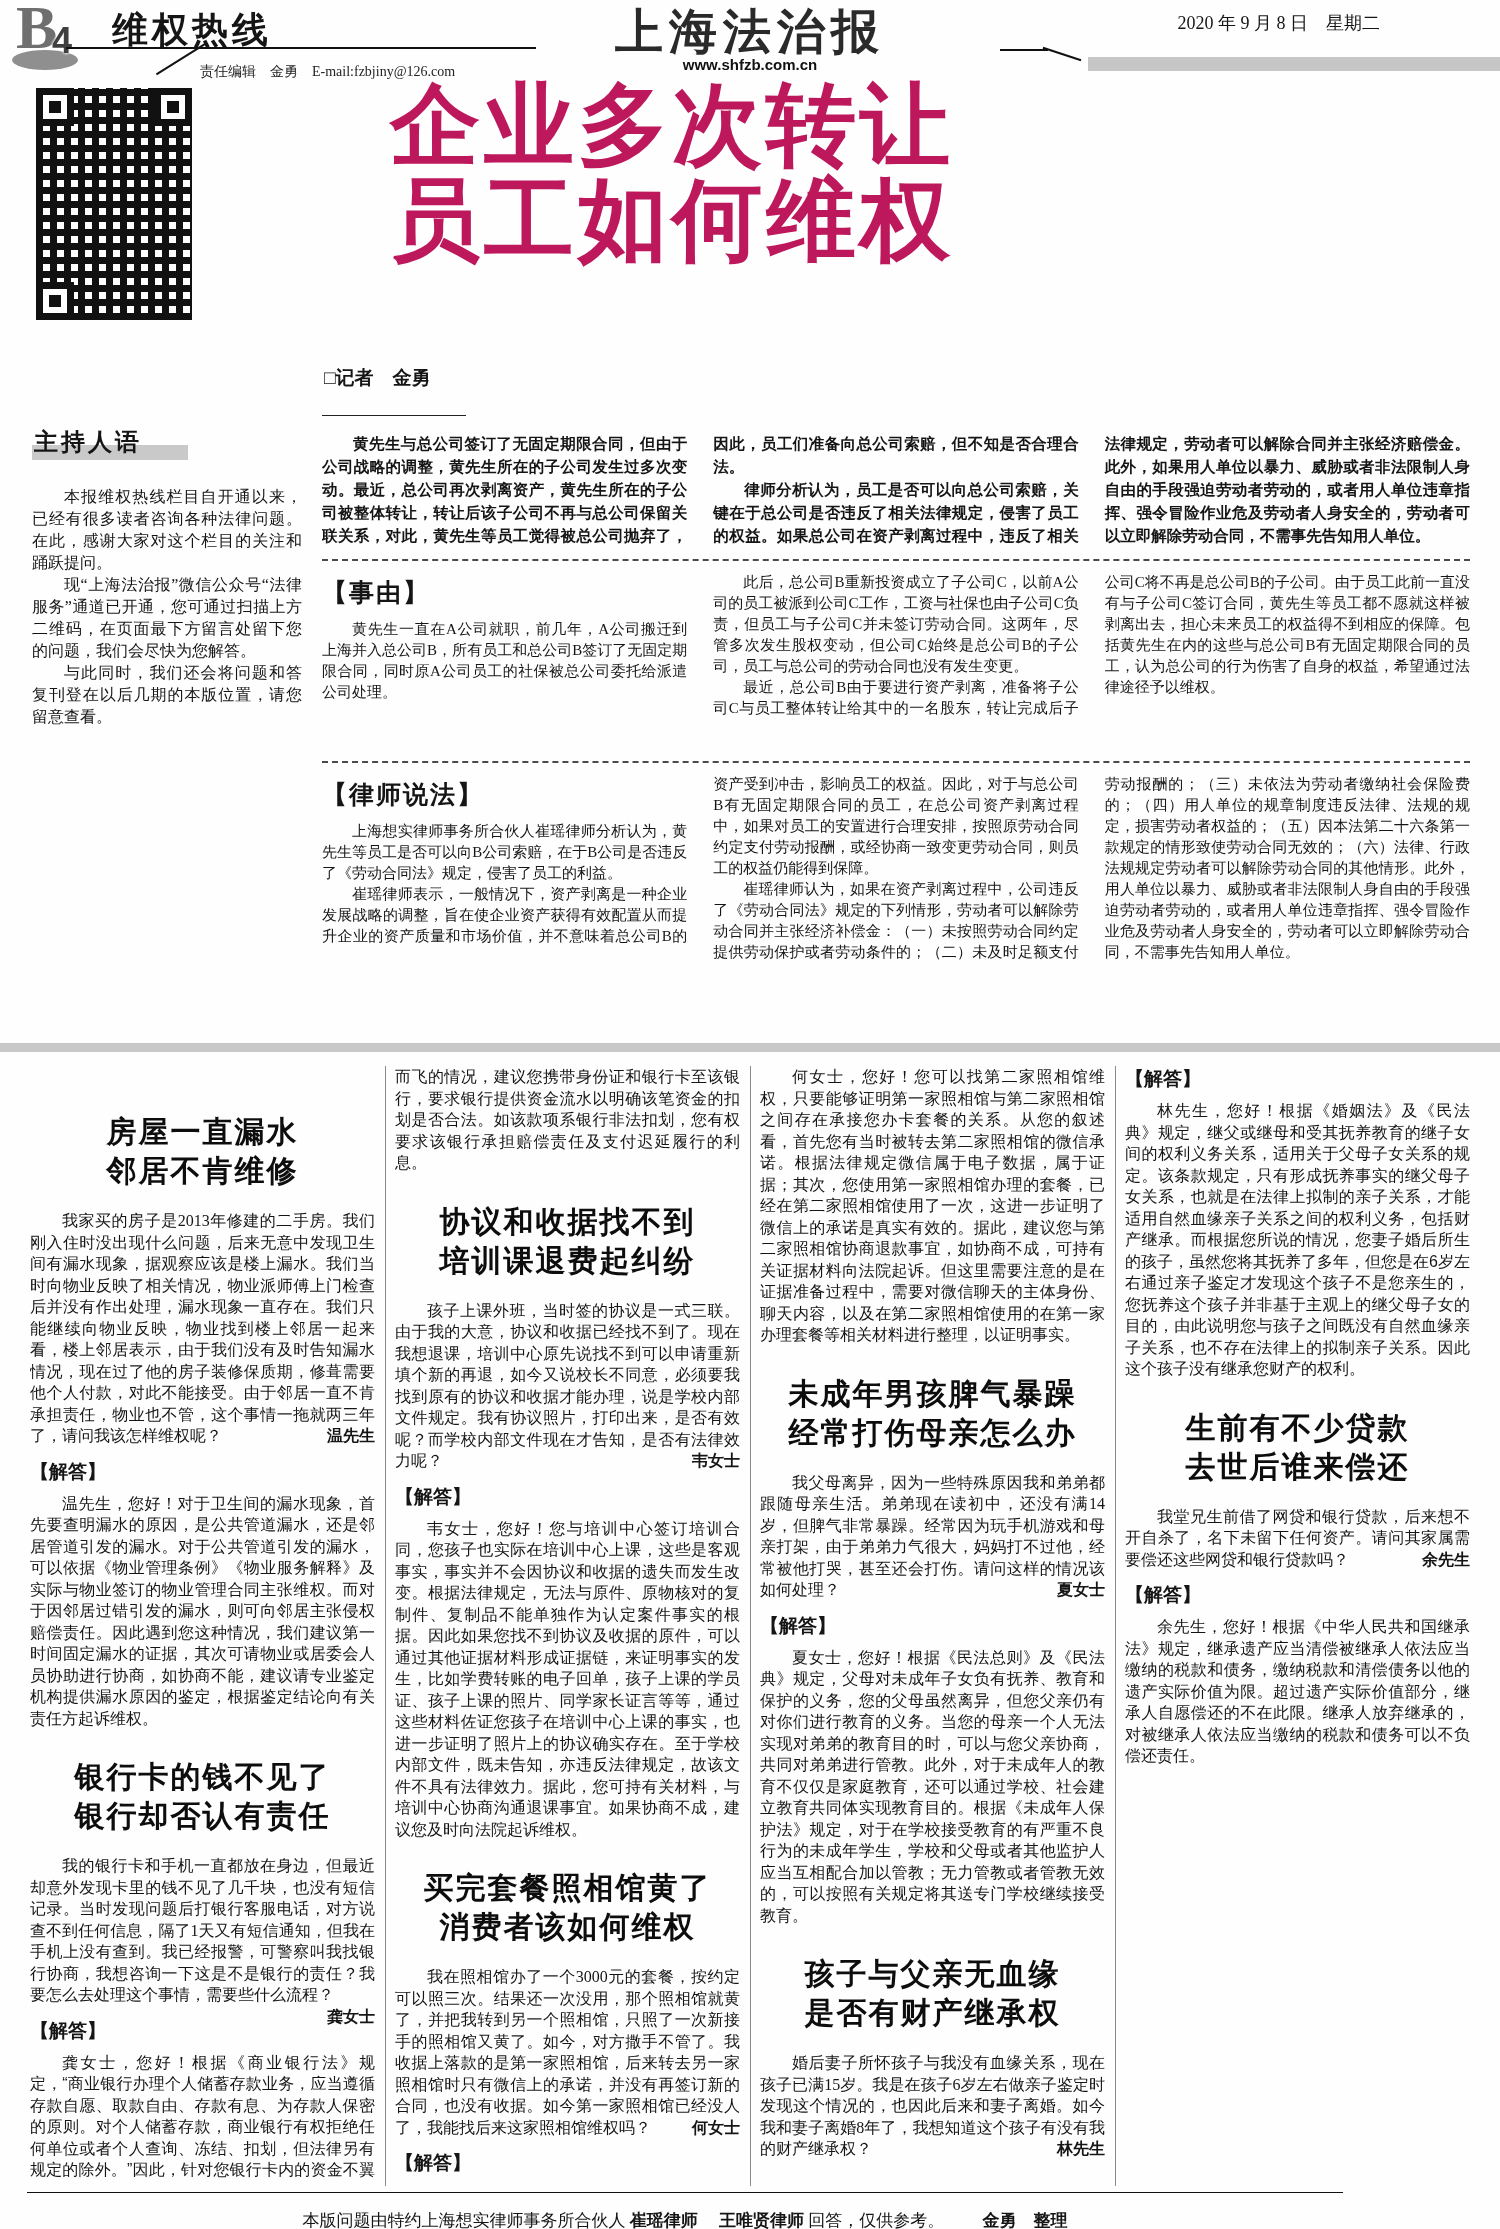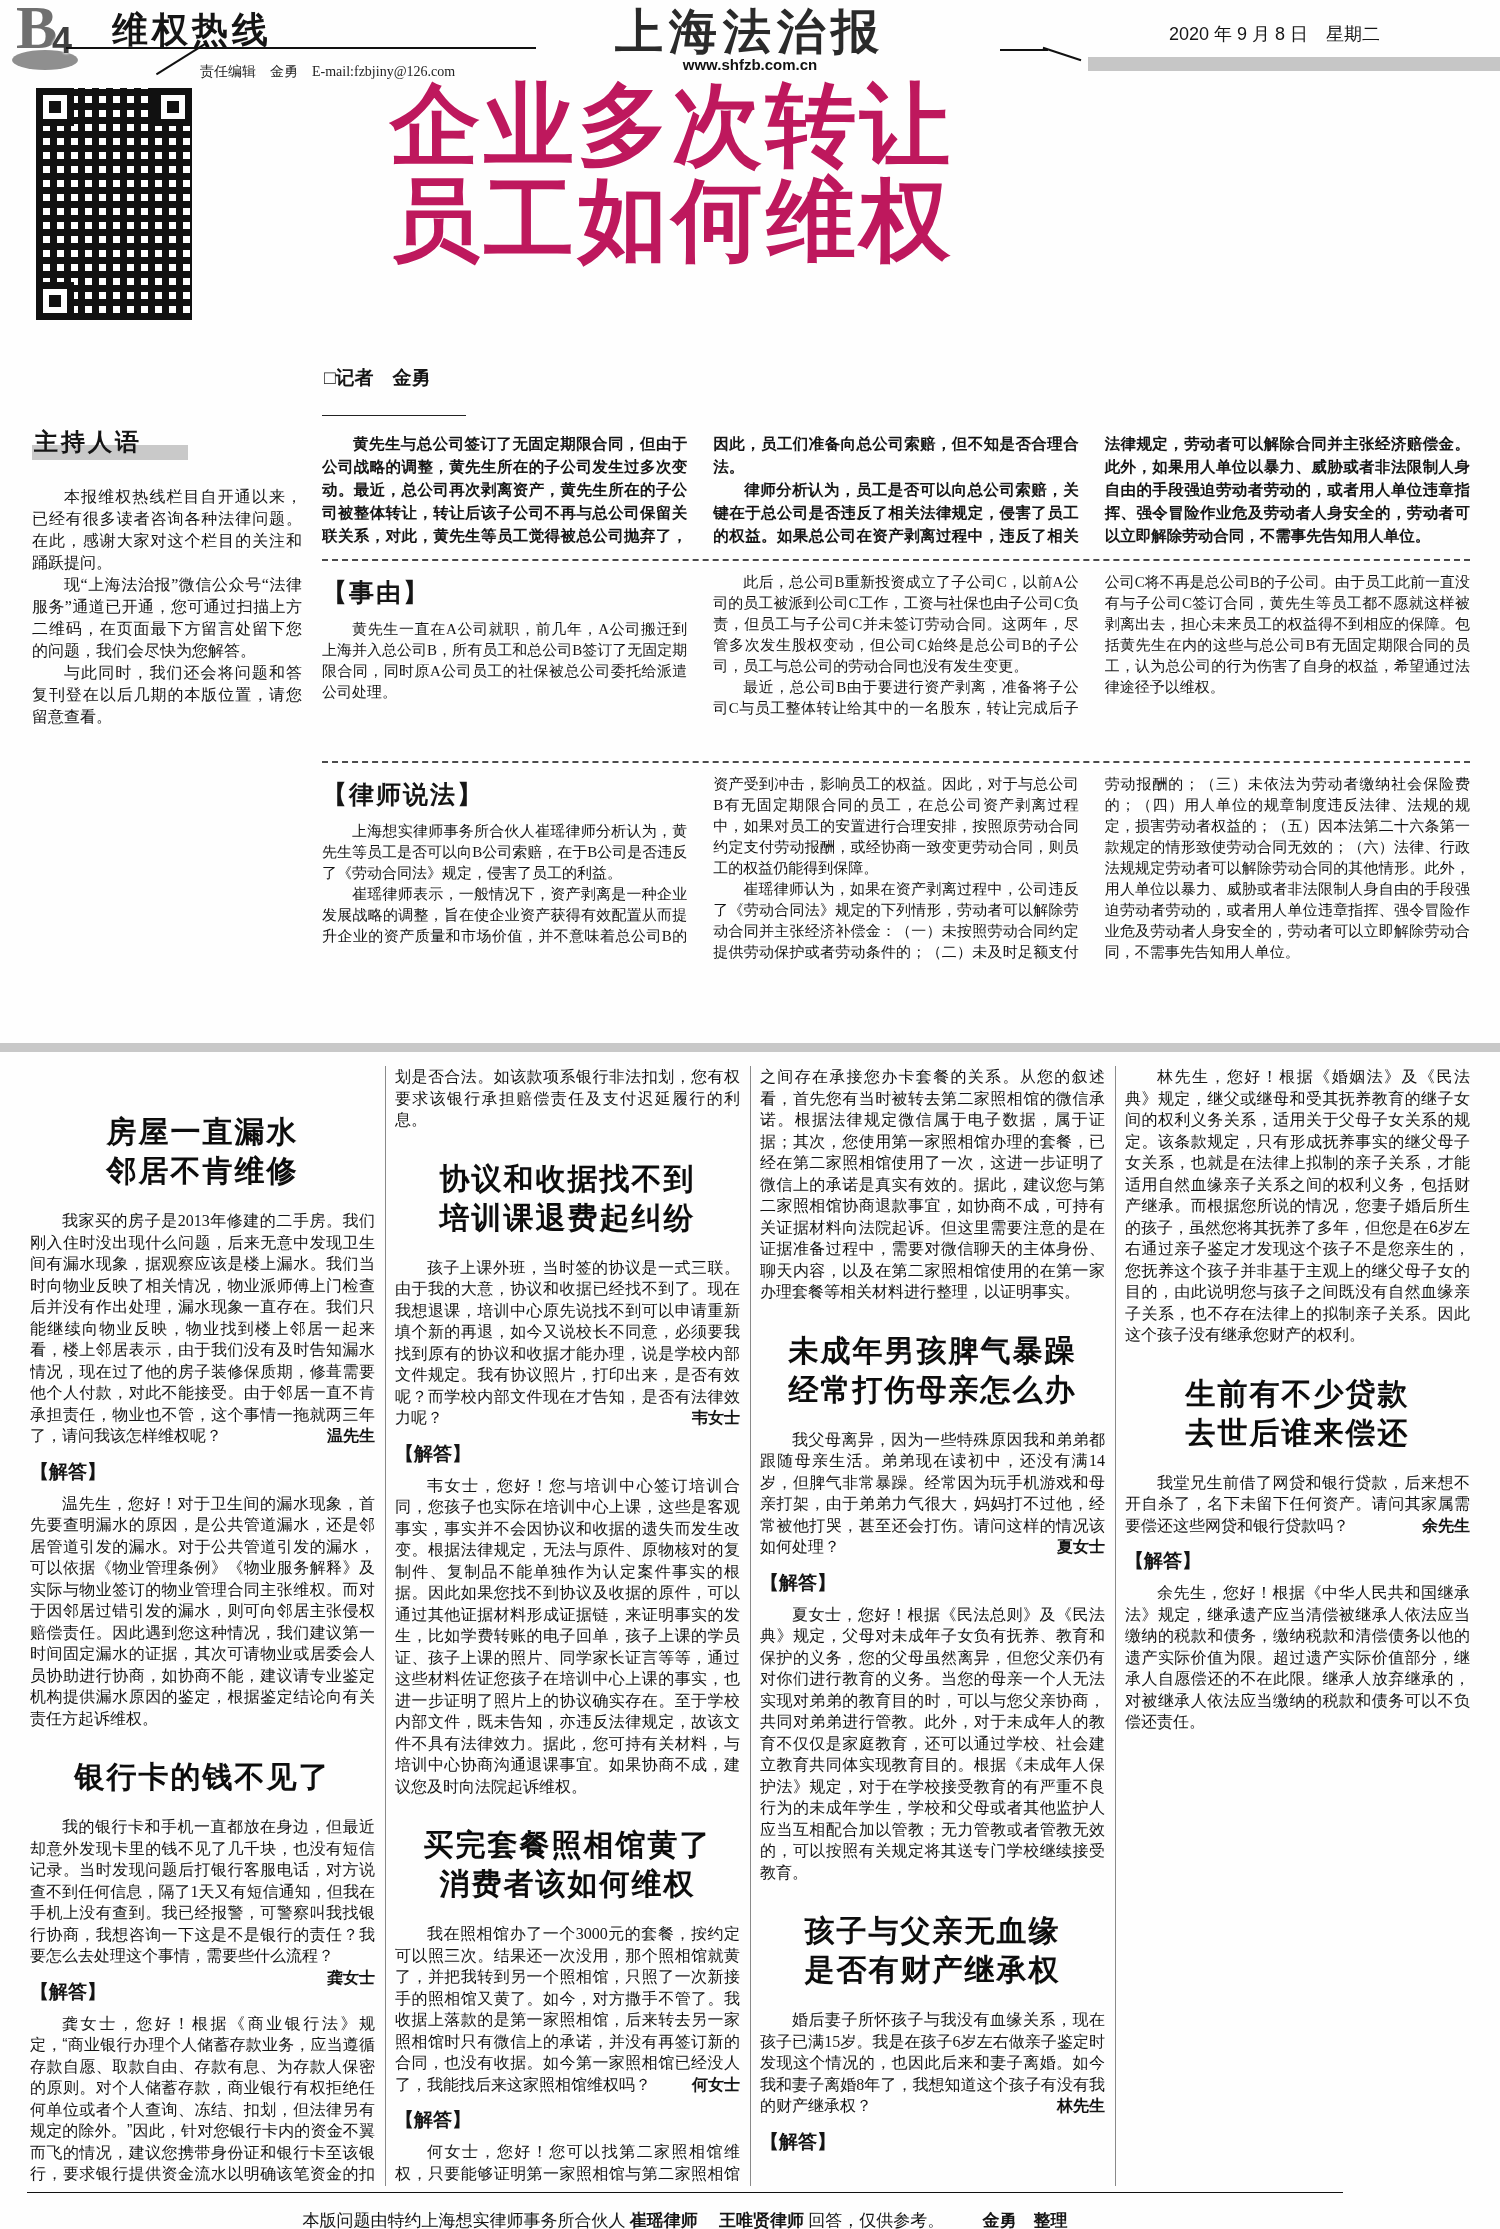--- a/index.html
+++ b/index.html
@@ -19,21 +19,21 @@
   .editor-line { position:absolute; left:200px; top:63px; font-family:"Liberation Serif",serif; font-size:14px; color:#222; }
   .slash { position:absolute; left:152px; top:58px; width:58px; height:2px; background:#111; transform:rotate(-32deg); }
   .rule-l { position:absolute; left:66px; top:47px; width:470px; height:2px; background:#111; }
   .rule-r { position:absolute; left:1000px; top:49px; width:48px; height:2px; background:#111; }
   .rule-diag { position:absolute; left:1042px; top:53px; width:40px; height:2px; background:#111; transform:rotate(18deg); }
   .graybar { position:absolute; left:1088px; top:57px; width:412px; height:14px; background:#c6c6c6; }
   .masthead { position:absolute; left:50%; transform:translateX(-50%); top:0px; background:#fefefe; padding:0 20px;
               font-family:"Liberation Serif",serif; font-weight:900; font-size:48px; letter-spacing:6px; color:#2a2a2a; }
   .website { position:absolute; left:50%; transform:translateX(-50%); top:56px; background:#fefefe; padding:0 10px;
              font-weight:bold; font-size:15px; color:#111; }
-  .dateline { position:absolute; right:120px; top:22px; font-family:Liberation Sans, sans-serif; font-size:18px; }
+  .dateline { position:absolute; right:120px; top:11px; font-family:Liberation Serif, serif; font-size:18px; }
   
   .rail { position:absolute; left:32px; top:88px; width:270px; }
   .qr { position:relative; width:156px; height:232px; margin-left:4px; background:
         repeating-linear-gradient(0deg,#111 0 7px,transparent 7px 14px),
         repeating-linear-gradient(90deg,#111 0 7px,#fff 7px 14px); }
   .qr .f { position:absolute; width:38px; height:38px; border:7px solid #111; background:#fff; }
   .qr .f::after { content:""; position:absolute; left:6px; top:6px; width:12px; height:12px; background:#111; }
   .qr .f1 { left:0; top:0; } .qr .f2 { right:0; top:0; } .qr .f3 { left:0; bottom:0; }
   .host-label { margin:104px 0 26px 0; }
   .host-label span { display:inline-block; font-size:24px; font-weight:bold; letter-spacing:3px; padding:2px 46px 2px 2px;
@@ -148,20 +148,21 @@
         <div>邻居不肯维修</div>
       </h3>
       <p class="q"><span>我家买的房子是2013年修建的二手房。我们刚入住时没出现什么问题，后来无意中发现卫生间有漏水现象，据观察应该是楼上漏水。我们当时向物业反映了相关情况，物业派师傅上门检查后并没有作出处理，漏水现象一直存在。我们只能继续向物业反映，物业找到楼上邻居一起来看，楼上邻居表示，由于我们没有及时告知漏水情况，现在过了他的房子装修保质期，修葺需要他个人付款，对此不能接受。由于邻居一直不肯承担责任，物业也不管，这个事情一拖就两三年了，请问我该怎样维权呢？</span><span class="signer">温先生</span></p>
       <div class="ans-label">【解答】</div>
       <p class="a">温先生，您好！对于卫生间的漏水现象，首先要查明漏水的原因，是公共管道漏水，还是邻居管道引发的漏水。对于公共管道引发的漏水，可以依据《物业管理条例》《物业服务解释》及实际与物业签订的物业管理合同主张维权。而对于因邻居过错引发的漏水，则可向邻居主张侵权赔偿责任。因此遇到您这种情况，我们建议第一时间固定漏水的证据，其次可请物业或居委会人员协助进行协商，如协商不能，建议请专业鉴定机构提供漏水原因的鉴定，根据鉴定结论向有关责任方起诉维权。</p>
     </div>
 
     <div class="qa-block">
       <h3 class="qa-title">
         <div>银行卡的钱不见了</div>
+        <div>银行却否认有责任</div>
       </h3>
       <p class="q"><span>我的银行卡和手机一直都放在身边，但最近却意外发现卡里的钱不见了几千块，也没有短信记录。当时发现问题后打银行客服电话，对方说查不到任何信息，隔了1天又有短信通知，但我在手机上没有查到。我已经报警，可警察叫我找银行协商，我想咨询一下这是不是银行的责任？我要怎么去处理这个事情，需要些什么流程？</span><span class="signer">龚女士</span></p>
       <div class="ans-label">【解答】</div>
       <p class="a">龚女士，您好！根据《商业银行法》规定，“商业银行办理个人储蓄存款业务，应当遵循存款自愿、取款自由、存款有息、为存款人保密的原则。对个人储蓄存款，商业银行有权拒绝任何单位或者个人查询、冻结、扣划，但法律另有规定的除外。”因此，针对您银行卡内的资金不翼而飞的情况，建议您携带身份证和银行卡至该银行，要求银行提供资金流水以明确该笔资金的扣划是否合法。如该款项系银行非法扣划，您有权要求该银行承担赔偿责任及支付迟延履行的利息。</p>
     </div>
 
     <div class="qa-block">
       <h3 class="qa-title">
         <div>协议和收据找不到</div>
         <div>培训课退费起纠纷</div>

